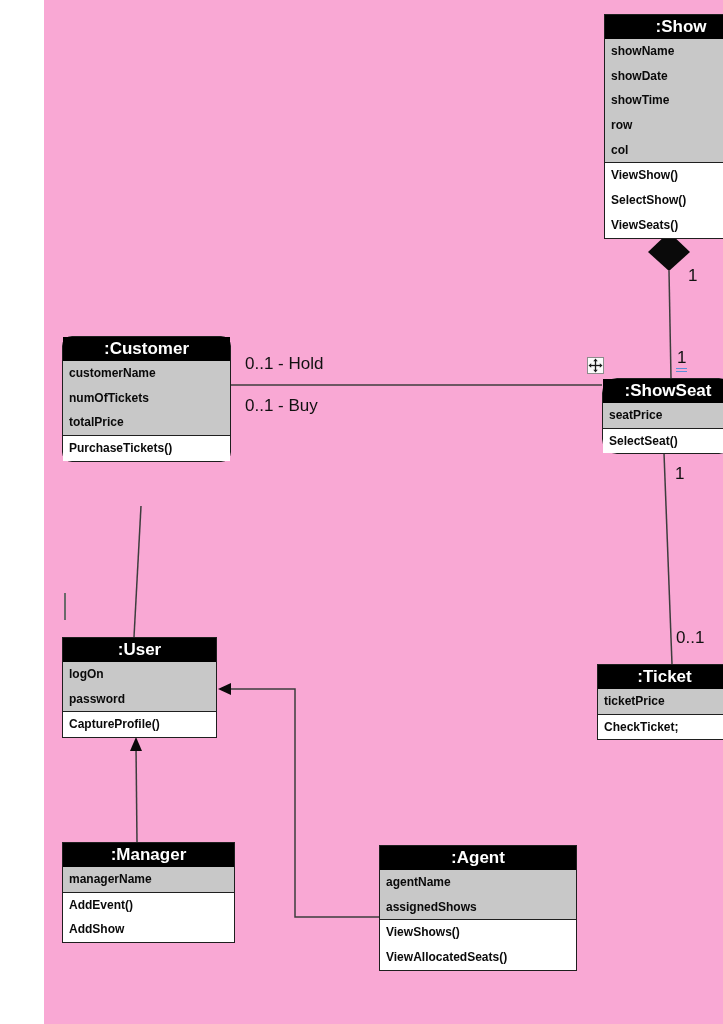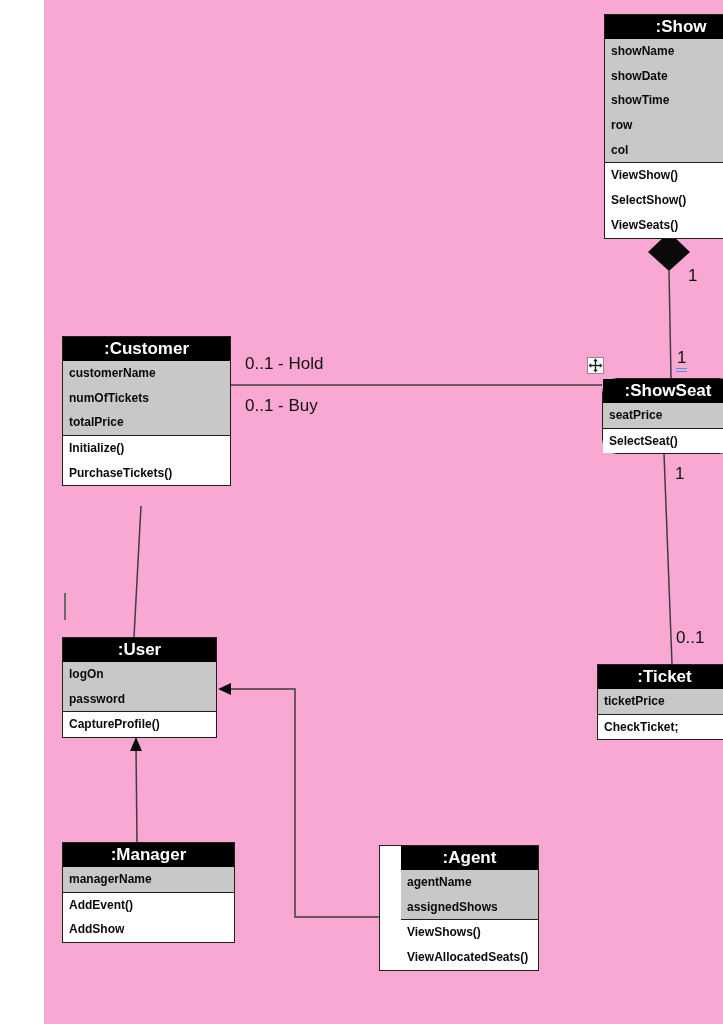--- a/index.html
+++ b/index.html
@@ -19,26 +19,26 @@
     text-align:center;height:24px;line-height:24px;white-space:nowrap;overflow:hidden;
   }
   .uml-attrs{background:#c8c8c8;}
   .uml-methods{background:#ffffff;border-top:1.5px solid #1f1f1f;}
   .row{
     height:24.7px;line-height:24.7px;font-size:12px;font-weight:bold;color:#0a0a0a;
     padding-left:6px;white-space:nowrap;overflow:hidden;
   }
 
   #cls-show     {left:560px;top:14px; width:154px;}
-  #cls-customer {left:18px; top:336px;width:169px;}
+  #cls-customer {left:18px; top:336px;width:169px;border-radius:10px;}
   #cls-showseat {left:558px;top:378px;width:132px;border-radius:15px;}
   #cls-ticket   {left:553px;top:664px;width:135px;}
   #cls-user     {left:18px; top:637px;width:155px;}
   #cls-manager  {left:18px; top:842px;width:173px;}
-  #cls-agent    {left:335px;top:845px;width:160px;padding-left:21px;}
+  #cls-agent    {left:335px;top:845px;width:198px;}
 
   
   .mlabel{
     position:absolute;font-size:17px;font-weight:400;color:#111111;white-space:nowrap;
   }
   #lbl-hold{left:201px;top:354px;}
   #lbl-buy {left:201px;top:396px;}
   #lbl-comp-top{left:644px;top:266px;}
   #lbl-comp-bottom{left:632px;top:348px;}
   #lbl-seat-one{left:631px;top:464px;}
@@ -108,21 +108,20 @@
   </div>
 
   <div class="uml-class" id="cls-customer">
     <div class="uml-title">:Customer</div>
     <div class="uml-attrs">
       <div class="row">customerName</div>
       <div class="row">numOfTickets</div>
       <div class="row">totalPrice</div>
     </div>
     <div class="uml-methods">
-      <div class="row">Initialize()</div>
       <div class="row">PurchaseTickets()</div>
     </div>
   </div>
 
   <div class="uml-class" id="cls-ticket">
     <div class="uml-title">:Ticket</div>
     <div class="uml-attrs">
       <div class="row">ticketPrice</div>
     </div>
     <div class="uml-methods">

